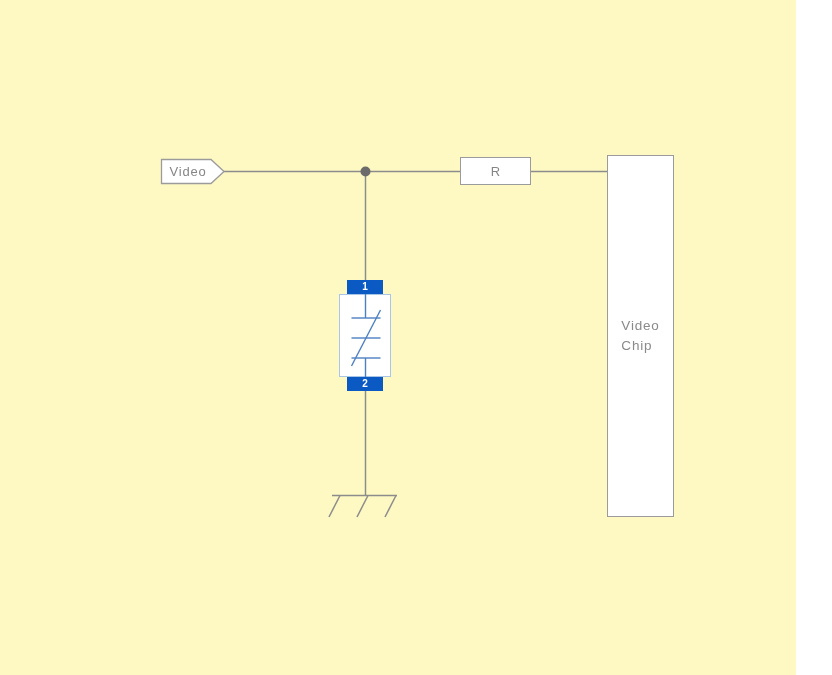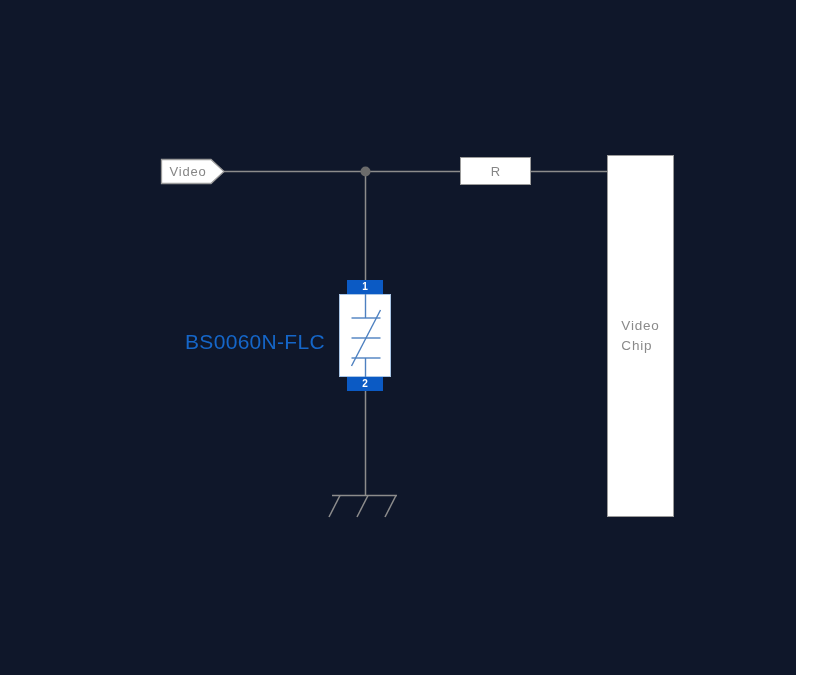--- a/index.html
+++ b/index.html
@@ -2,21 +2,21 @@
 <html><head>
 <meta charset="utf-8">
 <title>Schematic</title>
 <style>
   * { box-sizing: border-box; margin: 0; padding: 0; }
   html, body { background: #ffffff; }
   .stage {
     position: relative;
     width: 796px;
     height: 675px;
-    background: #0f172a;
+    background: #fef9c3;
     font-family: "Liberation Sans", sans-serif;
     overflow: hidden;
   }
   .layer {
     position: absolute;
     left: 0; top: 0;
     width: 832px; height: 675px;
   }
   
   .net-flag-text {
@@ -139,15 +139,14 @@
       <line x1="26.5" y1="64" x2="26.5" y2="83"></line>
     </svg>
     <div class="tvs-pad pad1">
       <span>1</span>
     </div>
     <div class="tvs-pad pad2">
       <span>2</span>
     </div>
   </div>
 
-  <div class="part-label">BS0060N-FLC</div>
 
 </div>
 
 </body></html>

